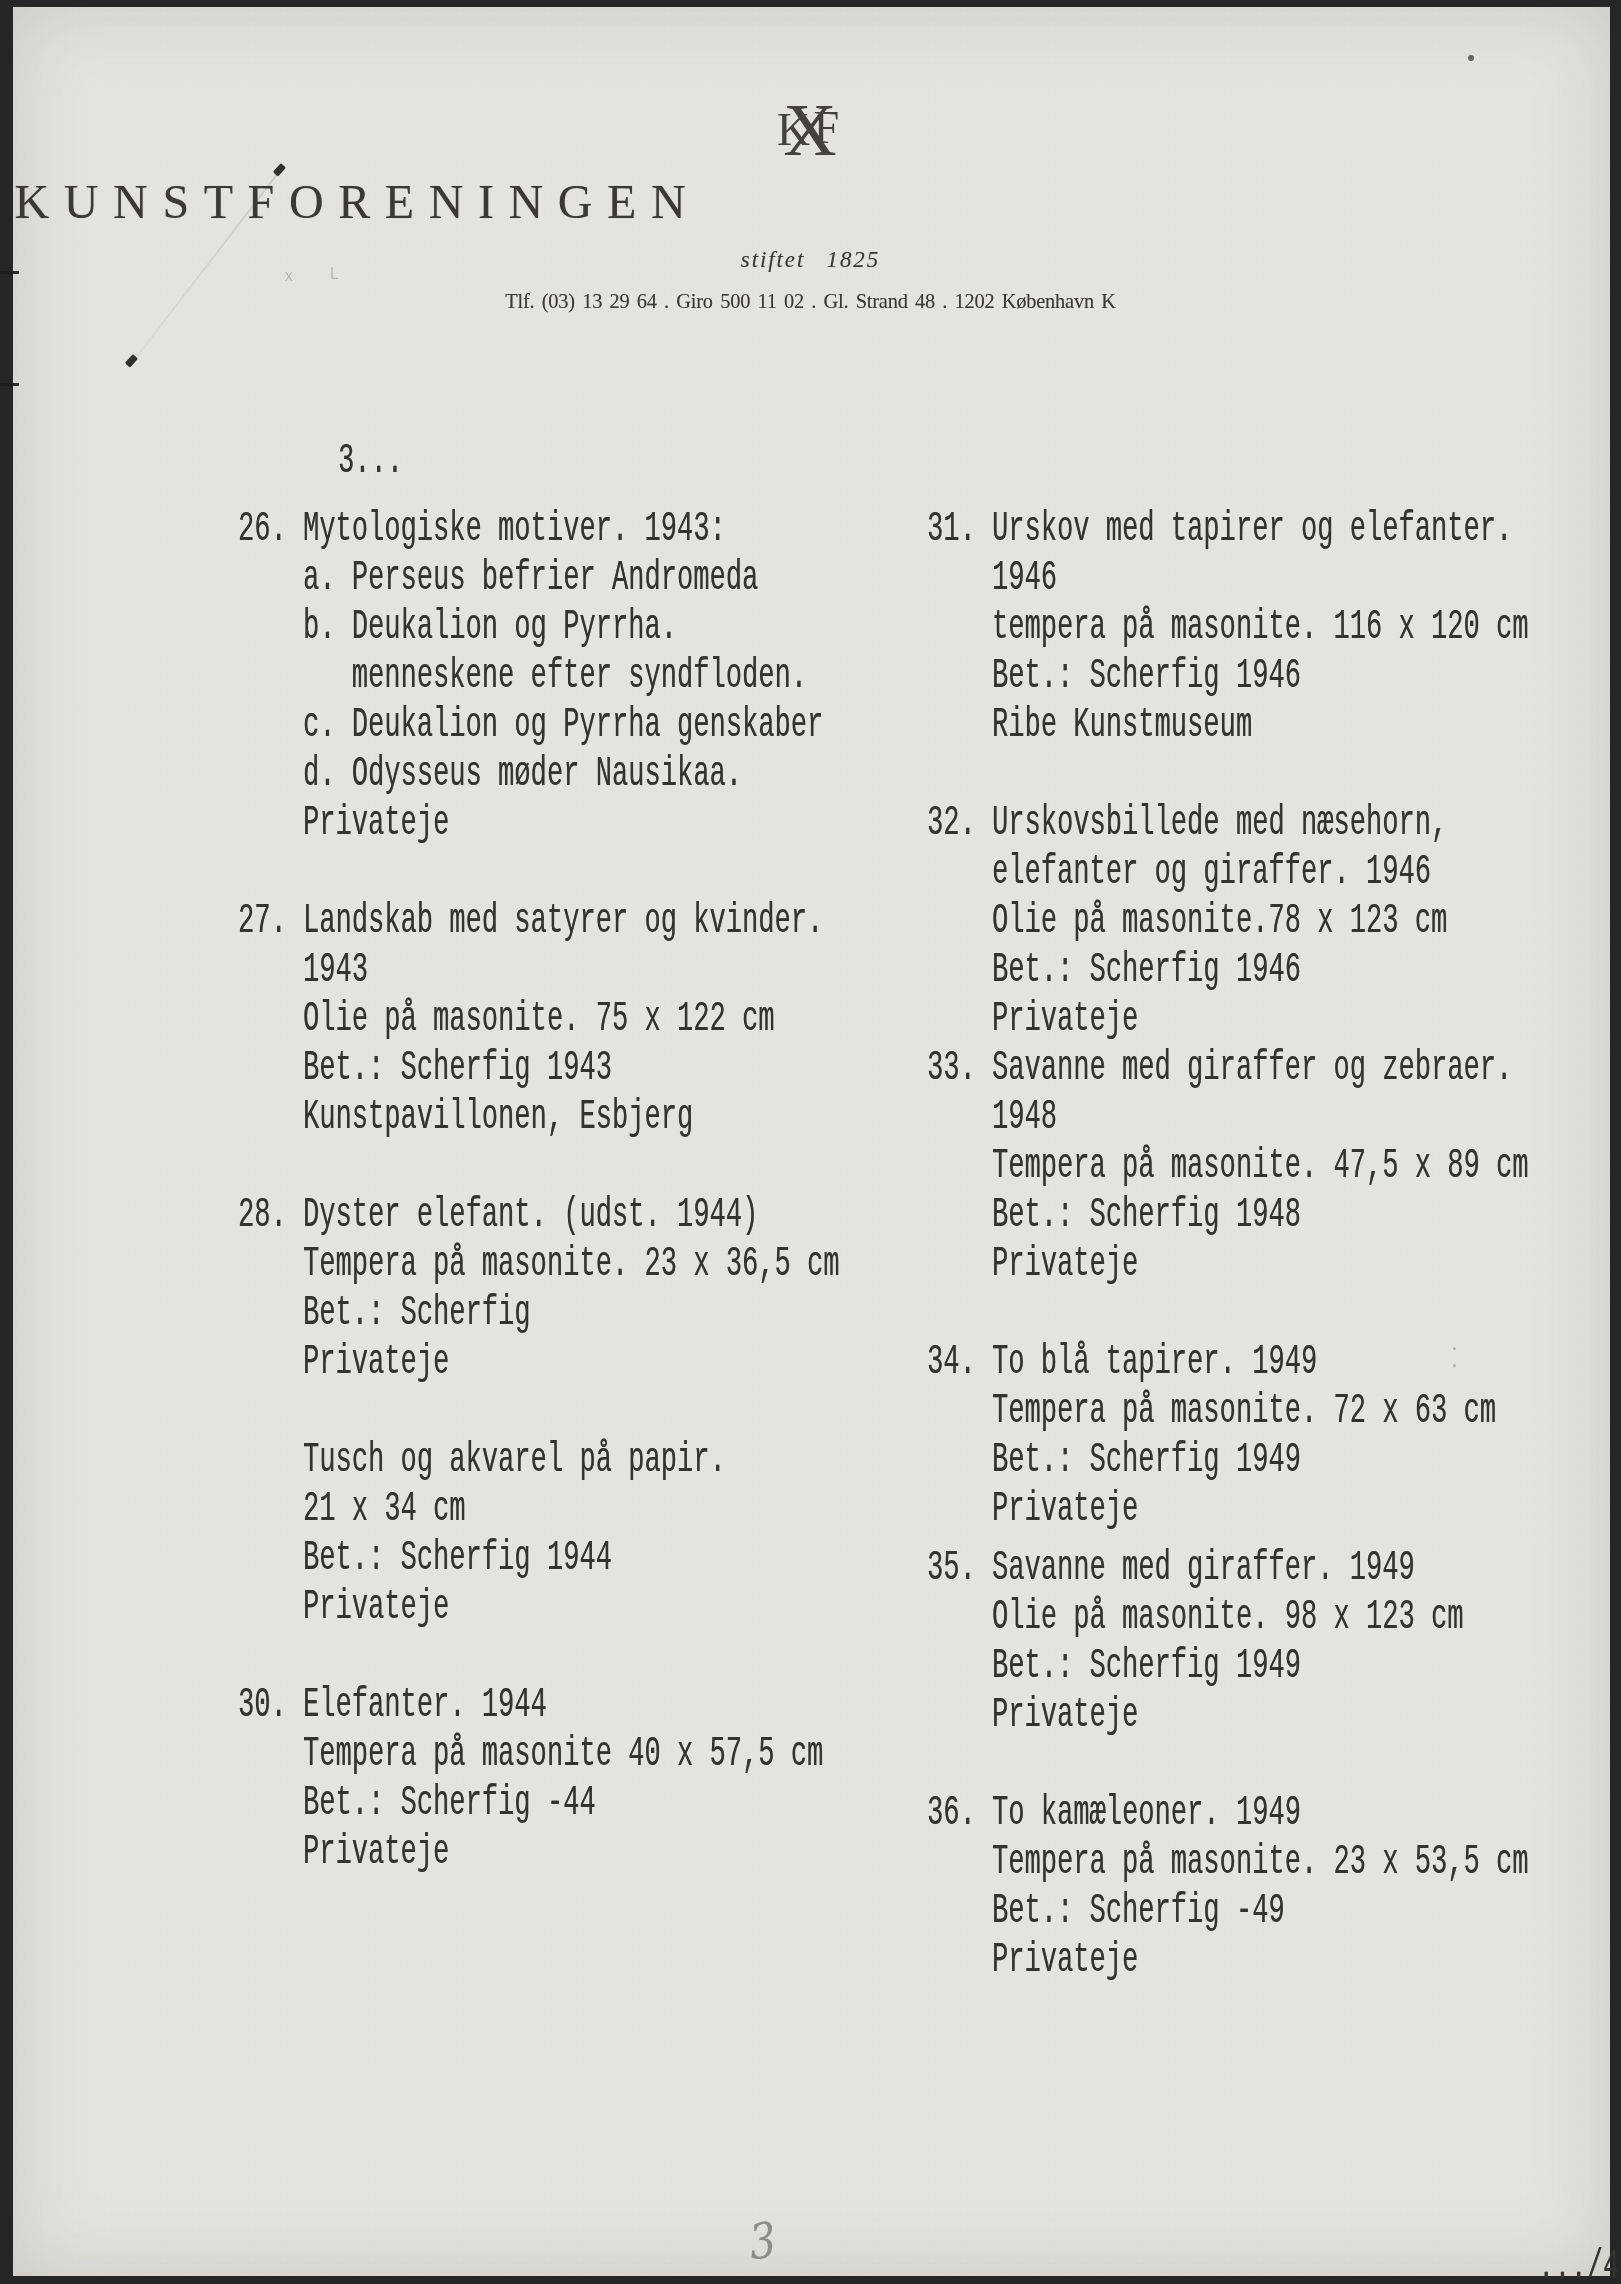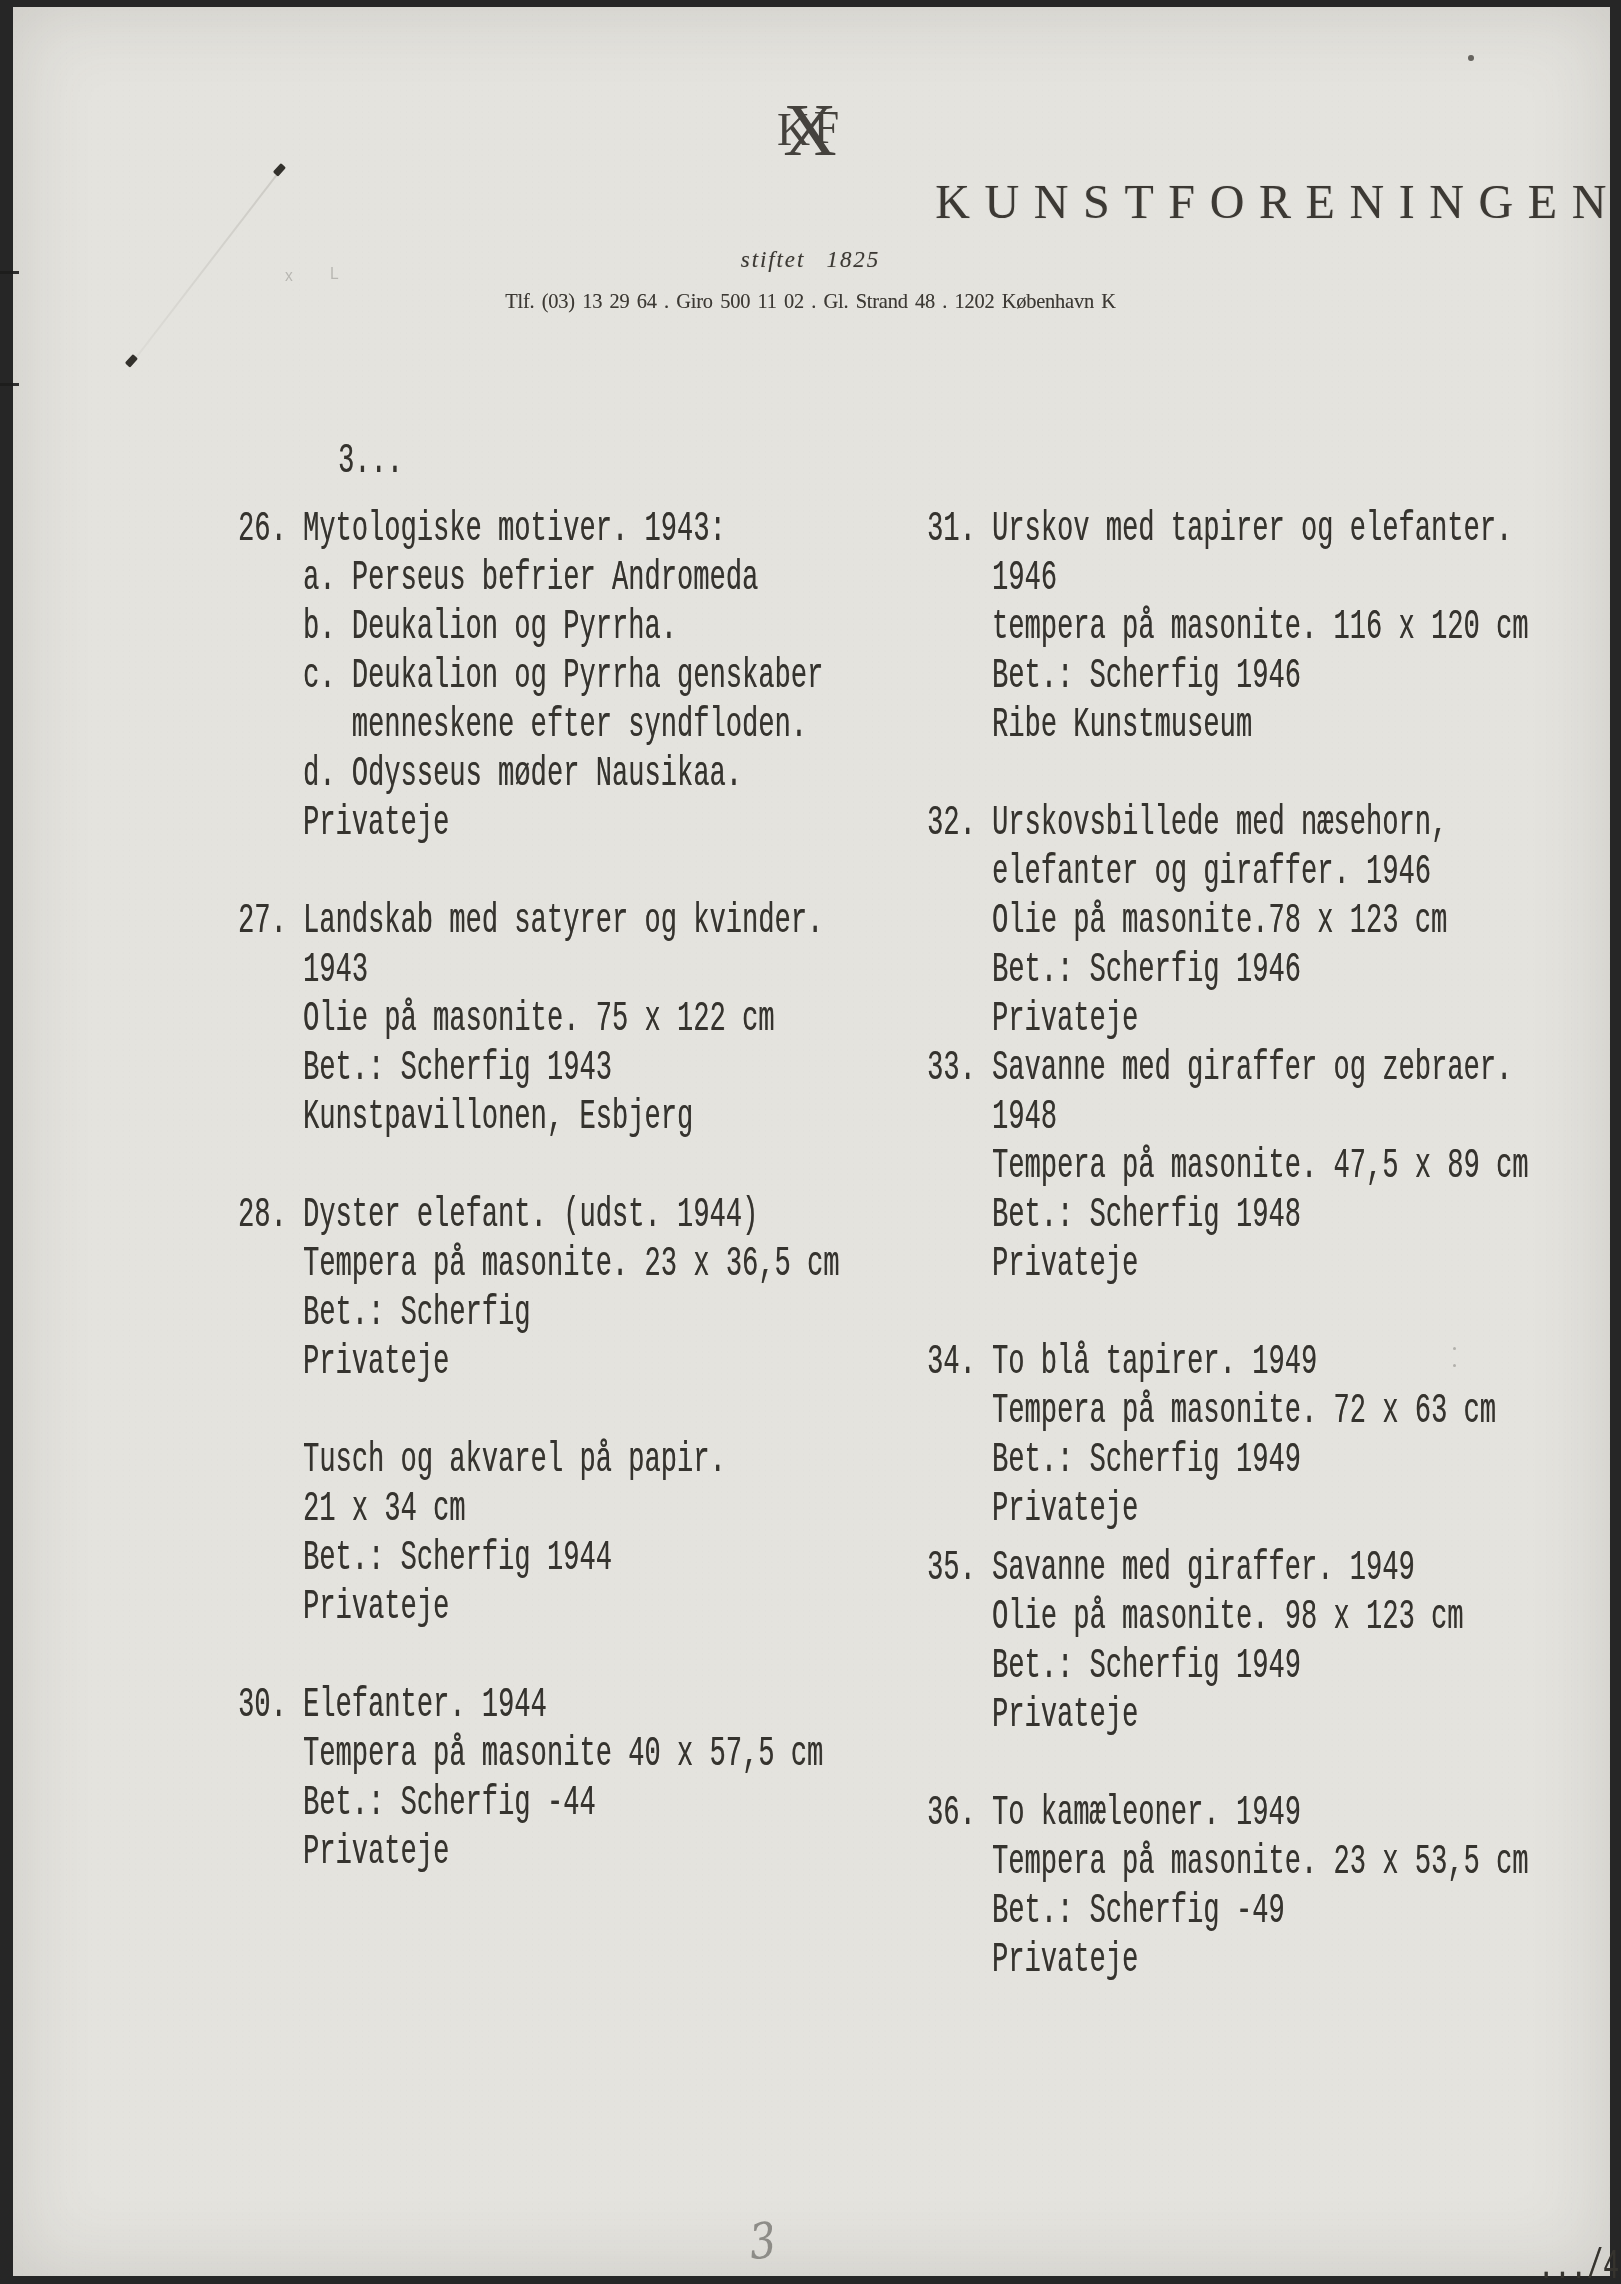--- a/index.html
+++ b/index.html
@@ -31,21 +31,21 @@
   .entry{margin-top:49px;}
   .col .entry:first-child{margin-top:8px;}
   .col-right .entry:nth-child(3){margin-top:0;}   
   .col-right .entry:nth-child(5){margin-top:9.7px;}
 
   .page-marker{position:absolute;left:235px;top:387px;}
   .continuation{position:absolute;left:1435px;top:2193px;}
 
   
   .monogram{position:absolute;left:771px;top:93px;width:78px;height:73px;opacity:.94;}
-  .org-name{position:absolute;left:0;right:0;top:176px;text-align:right;
+  .org-name{position:absolute;left:0;right:0;top:176px;text-align:left;
         font-family:"Liberation Serif","DejaVu Serif",serif;font-size:48px;line-height:1.1;
         color:var(--printink);letter-spacing:14.6px;padding-left:14.6px;
         text-shadow:0 0 1px rgba(62,58,51,.35);}
   .founded{position:absolute;left:0;right:0;top:247px;text-align:center;
         font-family:"Liberation Serif","DejaVu Serif",serif;font-style:italic;font-size:23px;
         line-height:1.1;color:var(--printink);letter-spacing:1.9px;word-spacing:13.6px;
         text-shadow:0 0 0.7px rgba(62,58,51,.35);}
   .contact{position:absolute;left:0;right:0;top:289px;text-align:center;
         font-family:"Liberation Serif","DejaVu Serif",serif;font-size:20.4px;line-height:1.2;
         color:var(--printink);letter-spacing:-0.2px;word-spacing:2.4px;
@@ -109,22 +109,22 @@
 
   <div class="page-marker line">
     <span class="tx">3...</span>
   </div>
 
   <div class="col col-left">
       <div class="entry">
         <div class="line"><span class="tx">26. Mytologiske motiver. 1943:</span></div>
         <div class="line"><span class="tx">    a. Perseus befrier Andromeda</span></div>
         <div class="line"><span class="tx">    b. Deukalion og Pyrrha.</span></div>
+        <div class="line"><span class="tx">       menneskene efter syndfloden.</span></div>
         <div class="line"><span class="tx">    c. Deukalion og Pyrrha genskaber</span></div>
-        <div class="line"><span class="tx">       menneskene efter syndfloden.</span></div>
         <div class="line"><span class="tx">    d. Odysseus møder Nausikaa.</span></div>
         <div class="line"><span class="tx">    Privateje</span></div>
       </div>
       <div class="entry">
         <div class="line"><span class="tx">27. Landskab med satyrer og kvinder.</span></div>
         <div class="line"><span class="tx">    1943</span></div>
         <div class="line"><span class="tx">    Olie på masonite. 75 x 122 cm</span></div>
         <div class="line"><span class="tx">    Bet.: Scherfig 1943</span></div>
         <div class="line"><span class="tx">    Kunstpavillonen, Esbjerg</span></div>
       </div>

